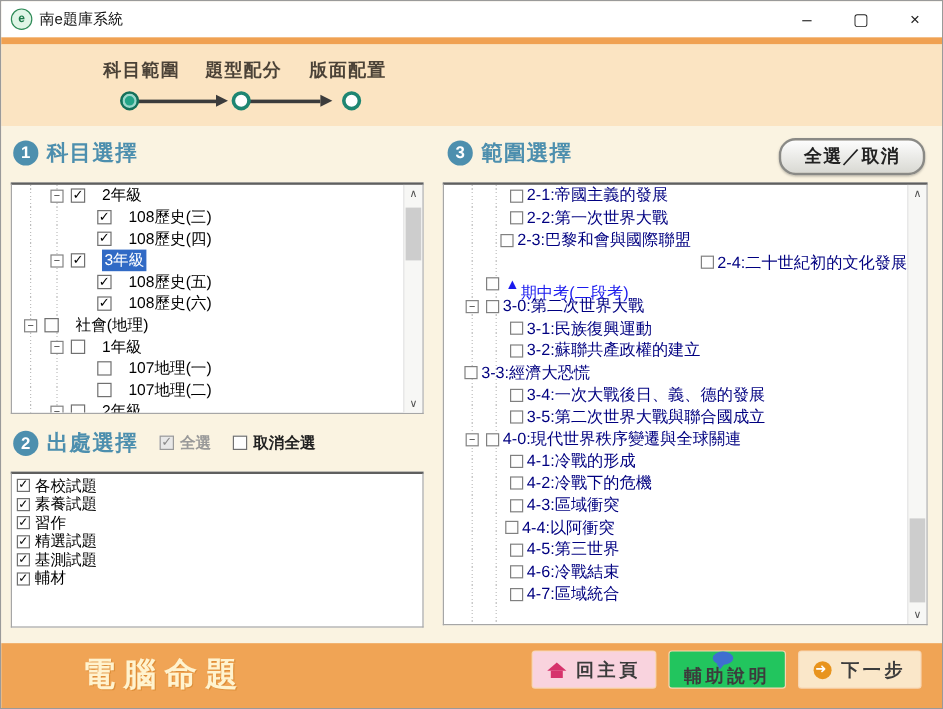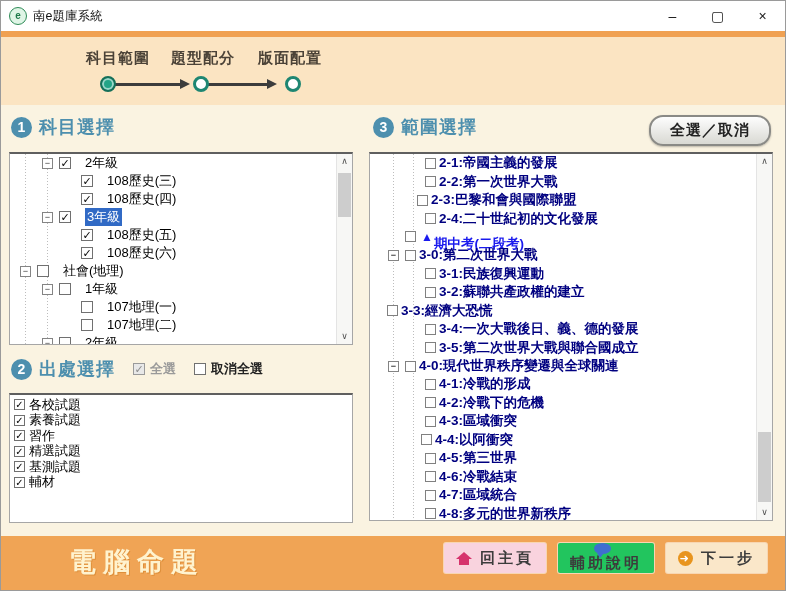--- a/index.html
+++ b/index.html
@@ -26,21 +26,21 @@
   
   .main{position:relative;height:431px;background:#faf3e1;}
   .sec-header{position:absolute;display:flex;align-items:center;}
   .badge{width:21px;height:21px;border-radius:50%;background:#4d8fae;color:#fff;font-size:14px;font-weight:bold;display:flex;align-items:center;justify-content:center;margin-right:7px;}
   .sec-title{font-size:18px;font-weight:bold;color:#4d8fae;letter-spacing:1px;}
 
   .listbox{position:absolute;background:#ffffff;border:1px solid #a6a6a6;border-top:2px solid #5f5f5f;box-sizing:border-box;overflow:hidden;}
   .rows{position:absolute;left:0;top:0;right:16px;bottom:0;overflow:hidden;}
   .tree-guides{background-image:repeating-linear-gradient(180deg,#bdbdbd 0 1px,transparent 1px 3px),repeating-linear-gradient(180deg,#bdbdbd 0 1px,transparent 1px 3px);background-size:1px 100%,1px 100%;background-repeat:no-repeat;}
   .lguides{background-position:15px 0,37px 0;}
-  .rguides{background-position:23px 0,43px 0;font-weight:bold;}
+  .rguides{background-position:23px 0,43px 0;}
 
   .tree-row{display:flex;align-items:center;height:18px;font-size:13px;color:#000;white-space:nowrap;}
   .rbox .tree-row{height:18.45px;color:#000080;font-size:13.5px;}
   .expander{width:11px;height:11px;box-sizing:border-box;border:1px solid #848484;background:#fff;font-size:9px;line-height:8px;text-align:center;color:#333;margin-right:6px;flex:0 0 11px;}
   .expander.hidden{visibility:hidden;}
   .cb{width:12px;height:12px;box-sizing:border-box;border:1px solid #707070;background:#fefefe;margin-right:4px;flex:0 0 12px;font-size:11px;line-height:10px;text-align:center;color:#000;font-weight:bold;}
   .rbox .cb{width:11px;height:11px;flex:0 0 11px;border-color:#808080;margin-right:3px;}
   .lbox .lbl{margin-left:10px;}
   .lbl.selected{background:#316ac5;color:#fff;padding:0 2px;}
   .marker{color:#1a1aee;font-size:12px;margin:0 1px 0 2px;}
@@ -250,21 +250,21 @@
     <span class="cb"></span>
 
     <span class="lbl">2-2:第一次世界大戰</span>
   </div>
           <div class="tree-row" style="padding-left: 30px;">
     <span class="expander hidden"></span>
     <span class="cb"></span>
 
     <span class="lbl">2-3:巴黎和會與國際聯盟</span>
   </div>
-          <div class="tree-row" style="padding-left: 38px;">
+          <div class="tree-row" style="padding-left: 38px; justify-content: flex-end;">
     <span class="expander hidden"></span>
     <span class="cb"></span>
 
     <span class="lbl">2-4:二十世紀初的文化發展</span>
   </div>
           <div class="tree-row highlight" style="padding-left: 18px;">
     <span class="expander hidden"></span>
     <span class="cb"></span>
     <span class="marker">▲</span>
     <span class="lbl">期中考(二段考)</span>
@@ -345,26 +345,20 @@
     <span class="expander hidden"></span>
     <span class="cb"></span>
 
     <span class="lbl">4-6:冷戰結束</span>
   </div>
           <div class="tree-row" style="padding-left: 38px;">
     <span class="expander hidden"></span>
     <span class="cb"></span>
 
     <span class="lbl">4-7:區域統合</span>
-  </div>
-          <div class="tree-row" style="padding-left: 38px;">
-    <span class="expander hidden"></span>
-    <span class="cb"></span>
-
-    <span class="lbl">4-8:多元的世界新秩序</span>
   </div>
         </div>
       <div class="vscroll">
         <div class="scroll-arrow up">∧</div>
         <div class="scroll-thumb" style="top:278px;height:70px"></div>
         <div class="scroll-arrow down">∨</div>
       </div>
     </div>
   </div>
 

